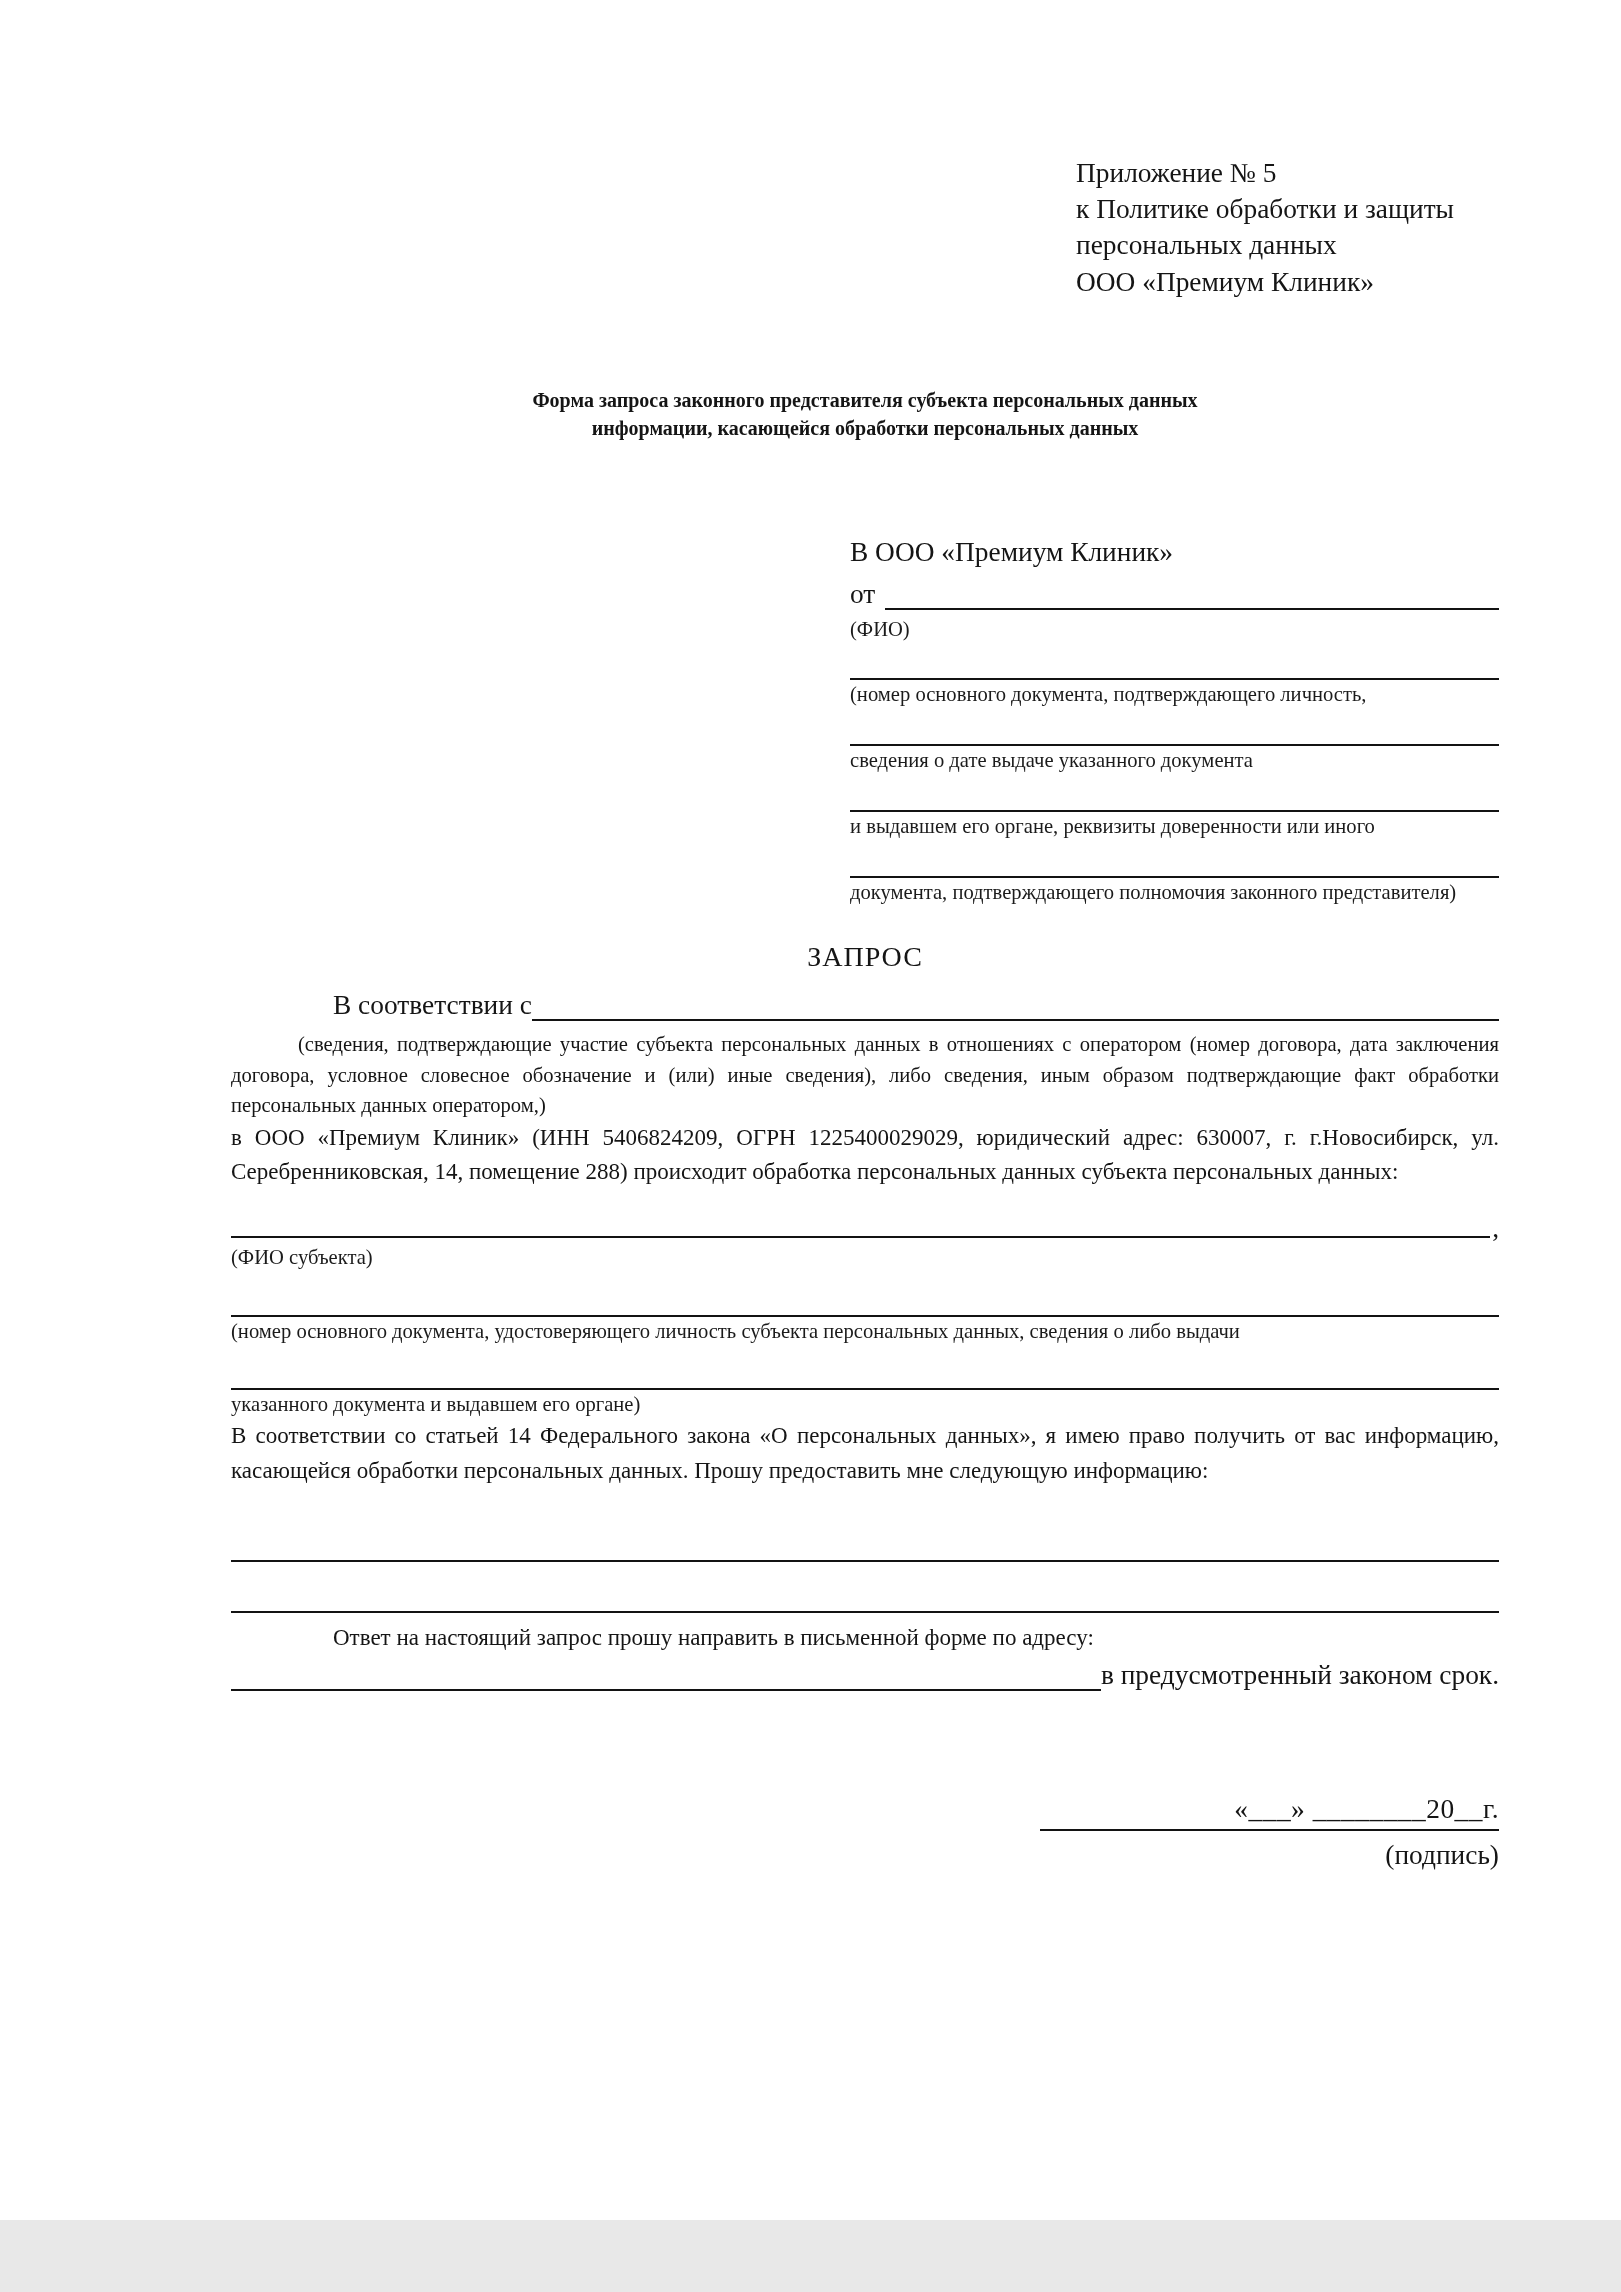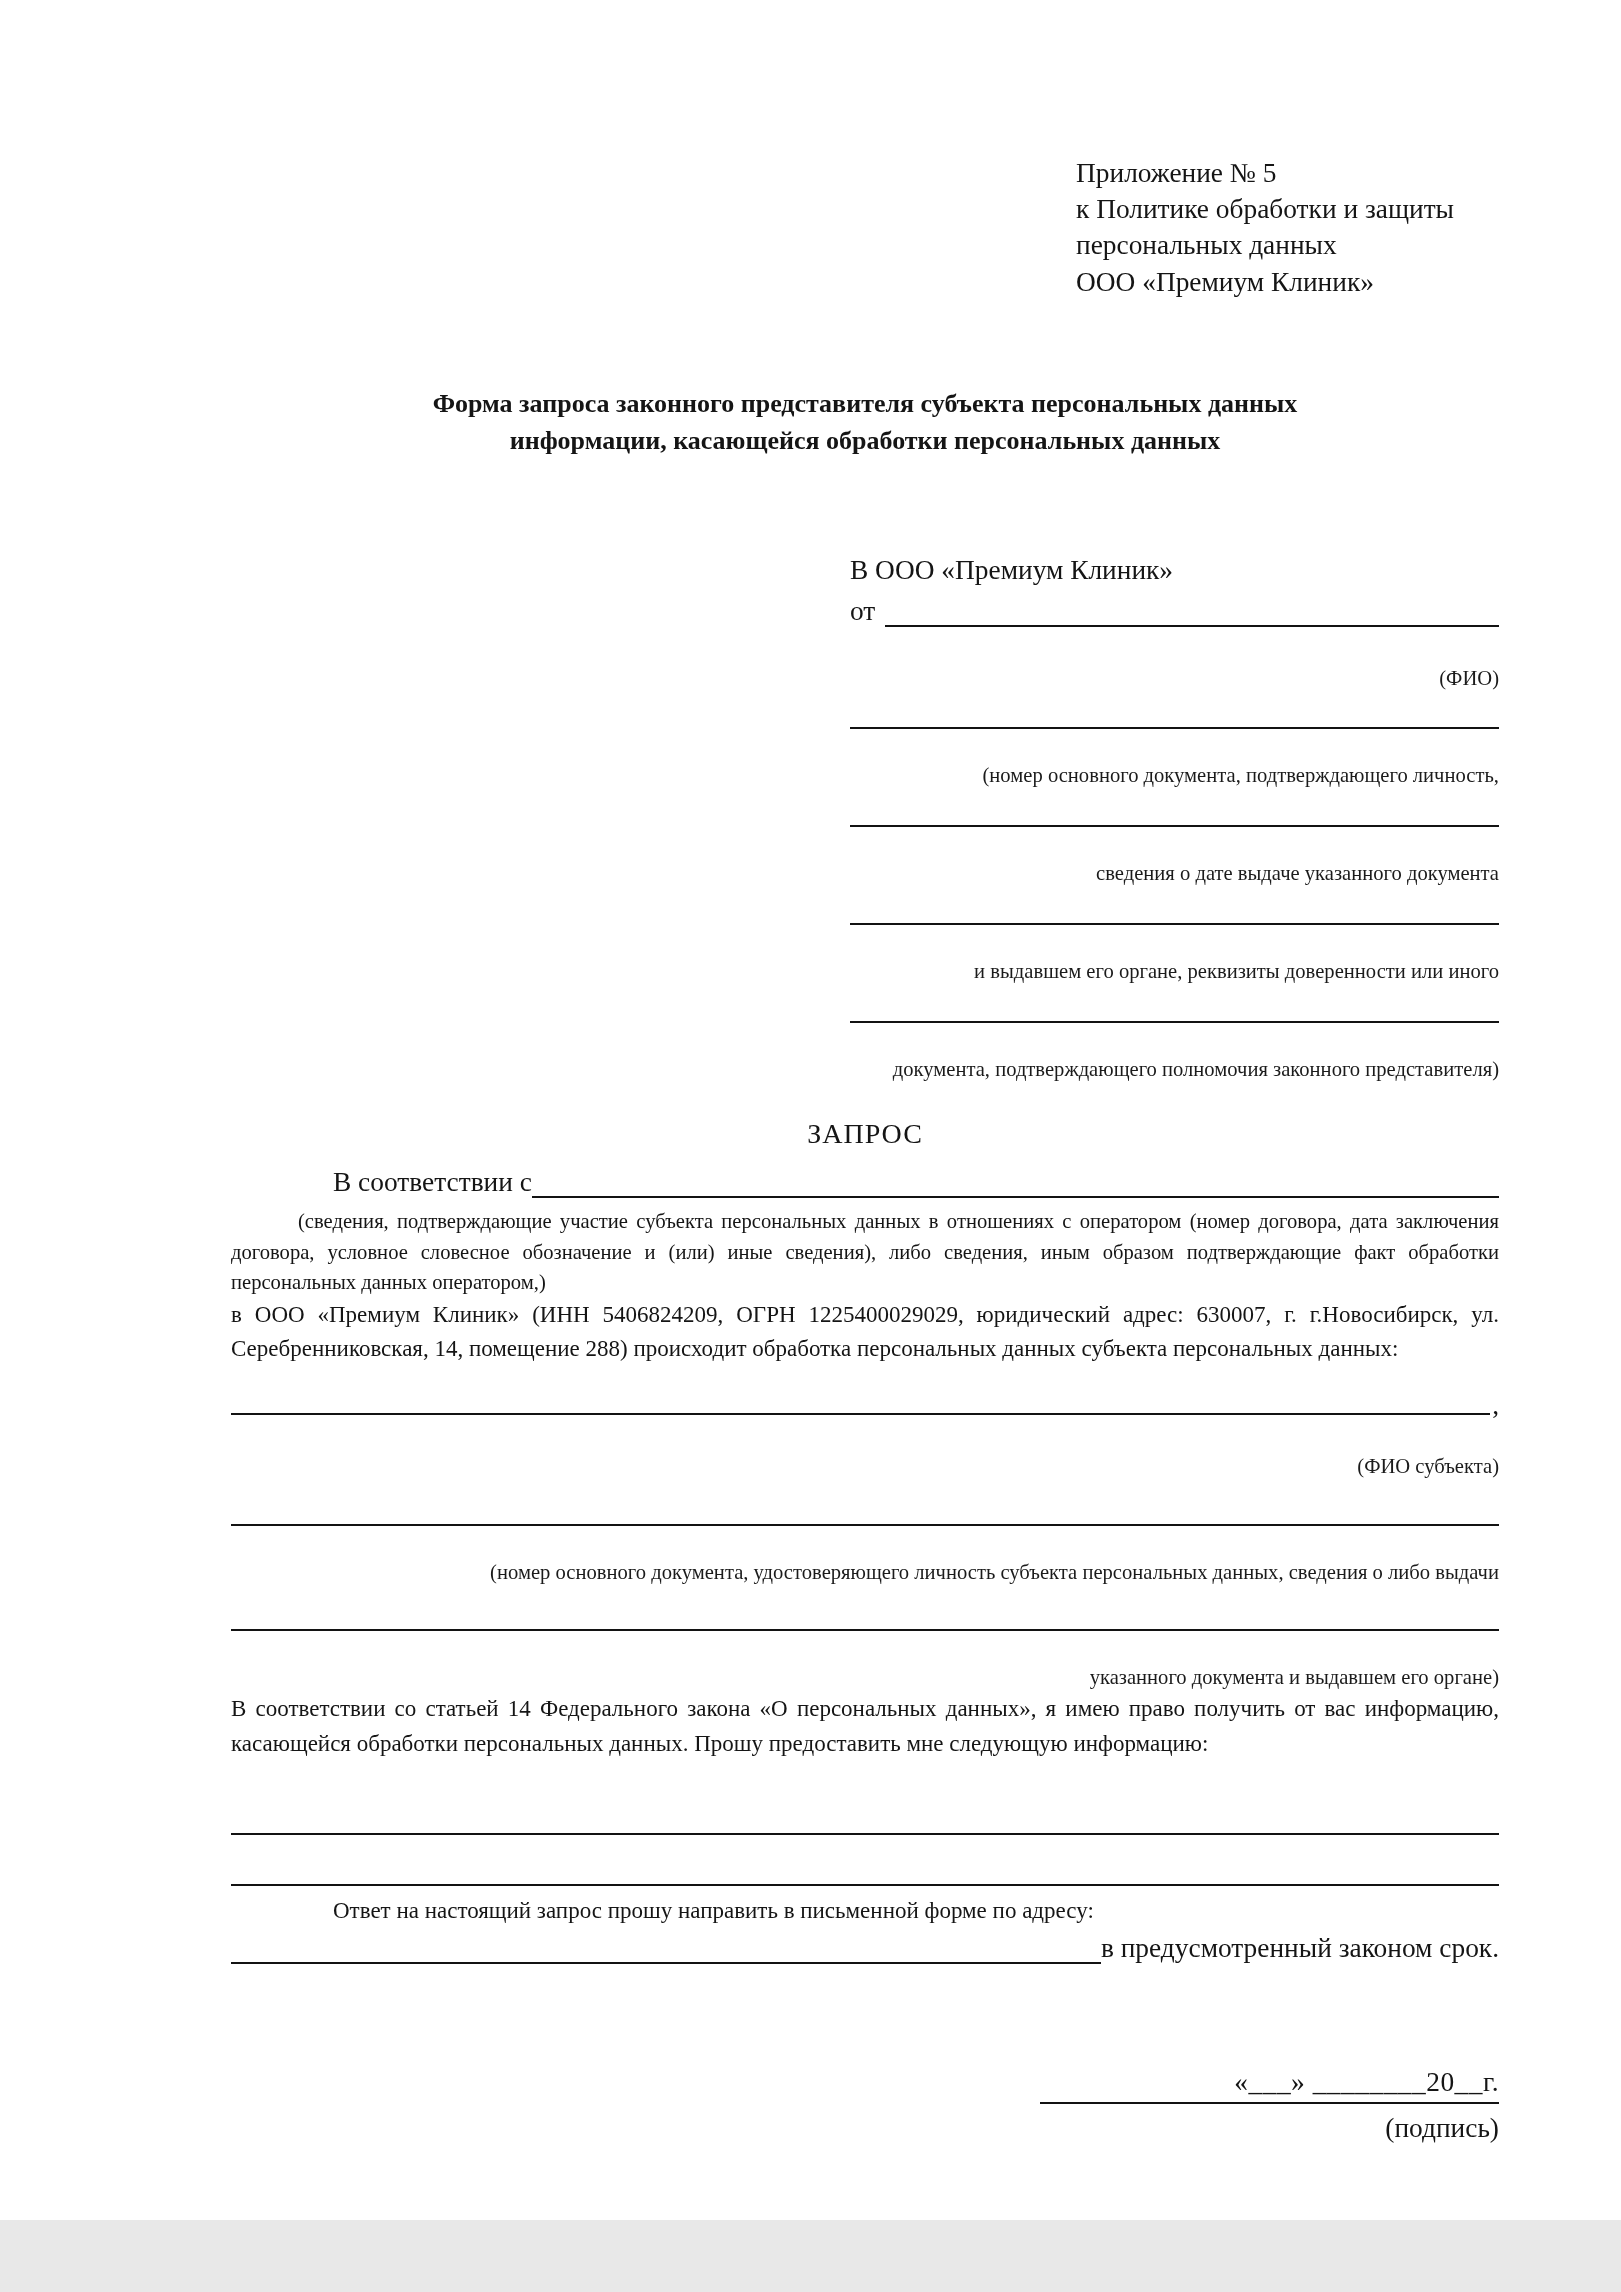--- a/index.html
+++ b/index.html
@@ -6,28 +6,28 @@
   .page{
     width:1621px;height:2220px;background:#ffffff;color:#151515;
     font-family:"Liberation Serif","DejaVu Serif",serif;
     position:relative;box-sizing:border-box;
     padding:155px 122px 0 231px;margin:0 auto;overflow:hidden;
   }
   
   .doc-header{margin-left:845px;font-size:27.4px;line-height:1.32;}
   .doc-header div{white-space:nowrap;}
   
-  .title{margin-top:86px;text-align:center;font-weight:700;font-size:26px;line-height:1.42;}
+  .title{margin-top:86px;text-align:center;font-weight:700;font-size:20px;line-height:1.42;}
   
   .addr{margin-left:619px;margin-top:90px;font-size:27.4px;line-height:1.5;}
   .row{display:flex;align-items:flex-end;}
   .row .lbl{flex:0 0 auto;padding-right:9.8px;}
   .fill{flex:1 1 auto;border-bottom:2.9px solid #131313;margin-bottom:4.9px;}
   .u{border-bottom:2.9px solid #131313;}
-  .cap{font-size:20.6px;line-height:1.4;text-align:right;color:#1b1b1b;margin-top:32px;}
+  .cap{font-size:20.6px;line-height:1.4;text-align:left;color:#1b1b1b;}
   .addr .u{height:29px;}
   .addr .group{margin-top:5.9px;}
   
   .req-heading{margin-top:35px;text-align:center;font-size:28px;letter-spacing:1px;}
   .intro-row{display:flex;align-items:flex-end;margin-top:11.8px;font-size:27.4px;line-height:1.5;padding-left:102px;}
   .intro-cap{margin-top:2.9px;font-size:20.6px;line-height:1.48;text-align:justify;text-indent:67px;}
   .para{font-size:23px;line-height:1.5;text-align:justify;}
   .subject-row{margin-top:23.5px;font-size:27.4px;}
   .subject-row .comma{flex:0 0 auto;padding-left:2px;line-height:1.1;}
   .doc-line{margin-top:13.7px;height:29px;}

